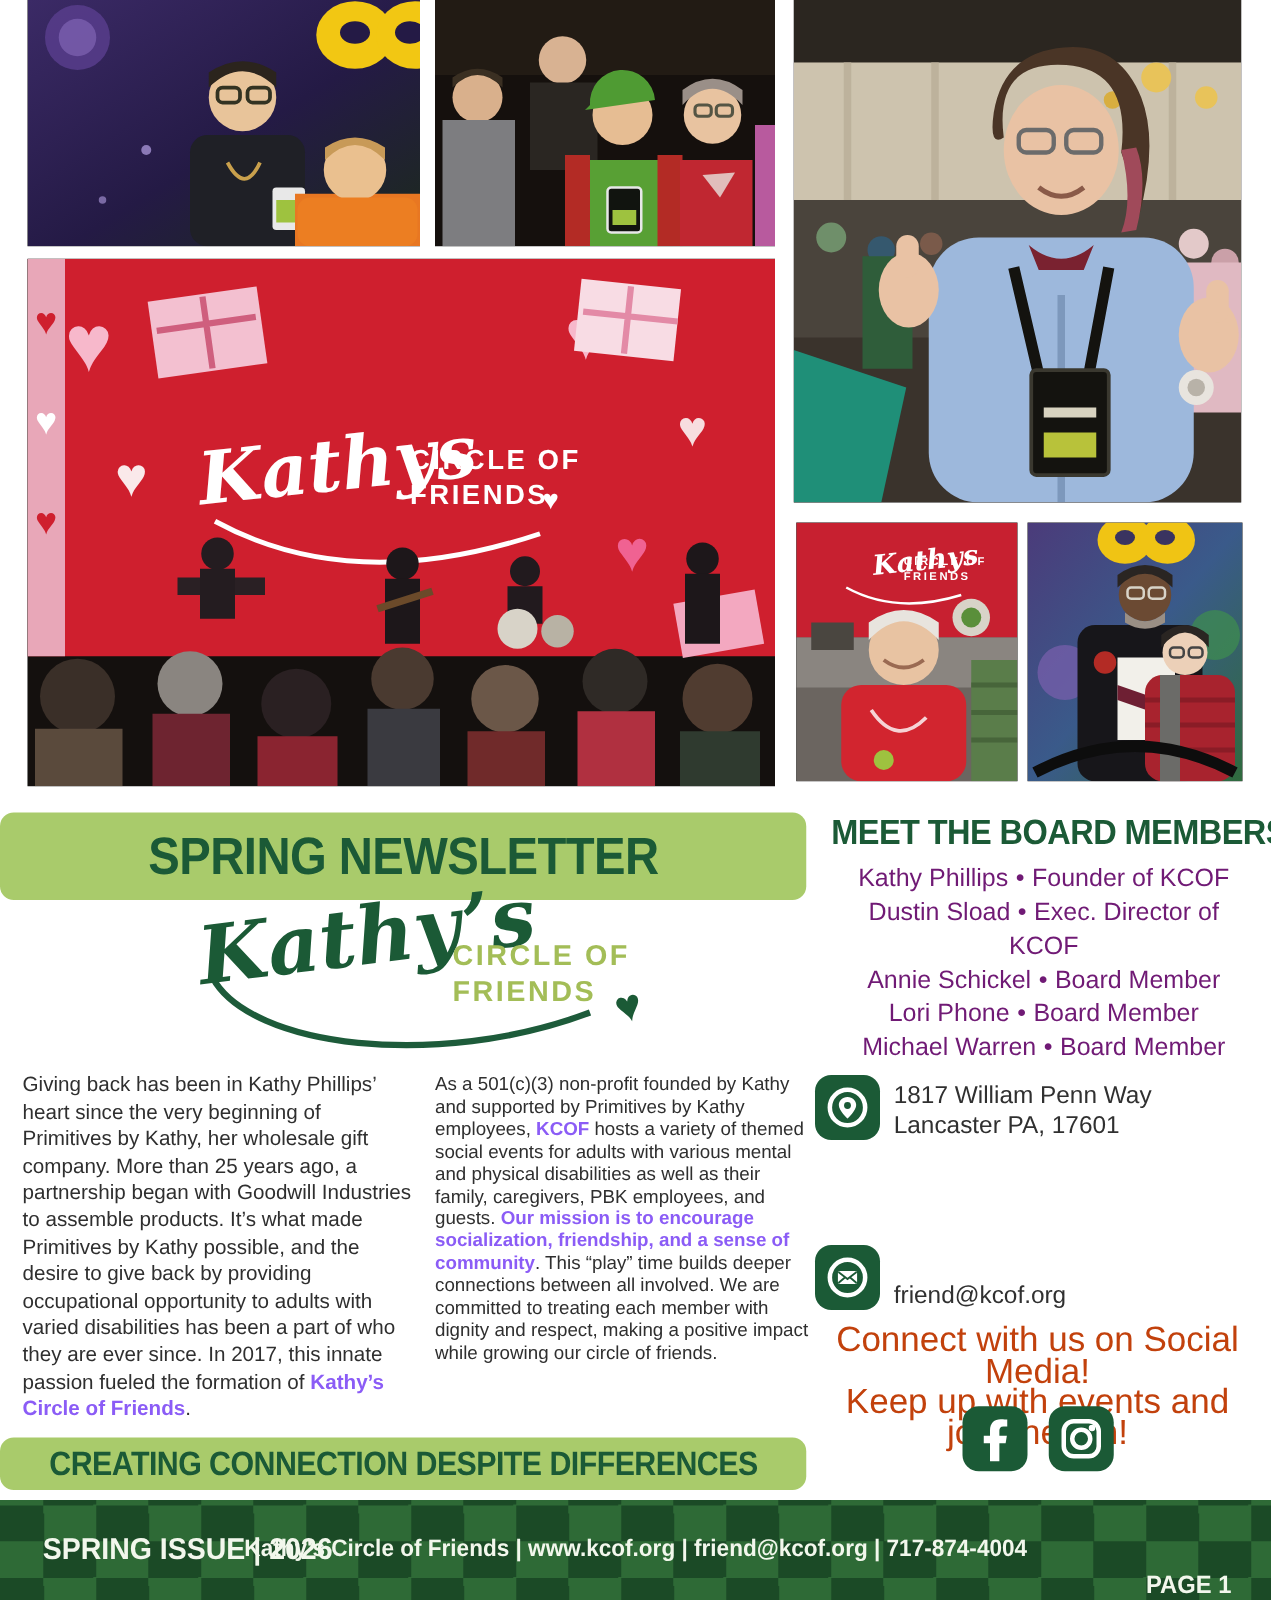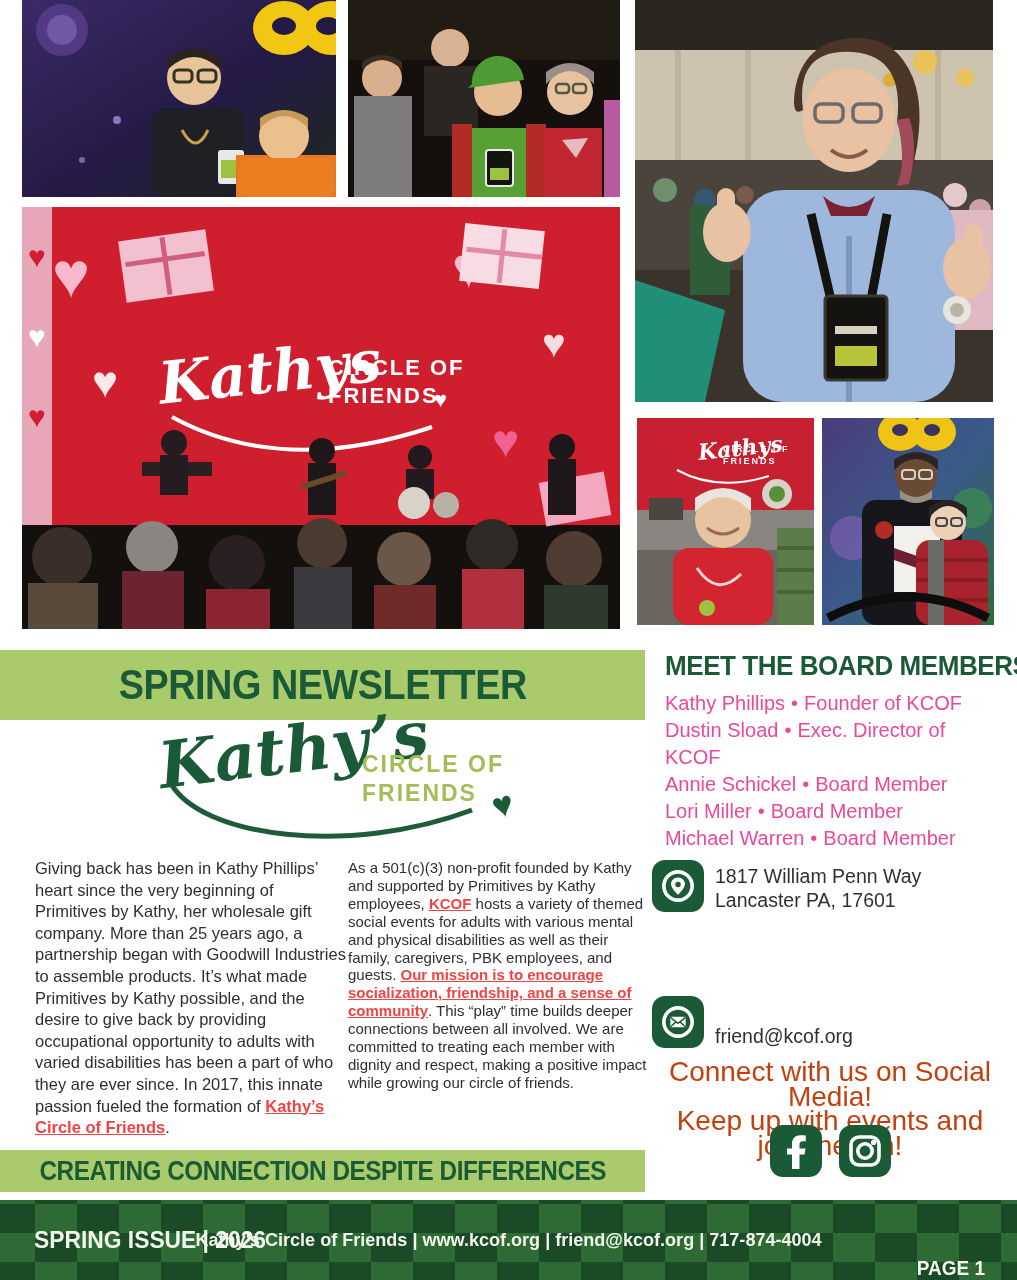--- a/index.html
+++ b/index.html
@@ -17,44 +17,44 @@
   .photo{position:absolute;overflow:hidden;background:#222;}
   .photo svg{display:block;width:100%;height:100%;}
 
   #photo1{left:22px;top:0;width:314px;height:197px;}
   #photo2{left:348px;top:0;width:272px;height:197px;}
   #photo3{left:635px;top:0;width:358px;height:402px;}
   #photo4{left:22px;top:207px;width:598px;height:422px;}
   #photo5{left:637px;top:418px;width:177px;height:207px;}
   #photo6{left:822px;top:418px;width:172px;height:207px;}
 
-  .banner{position:absolute;background:var(--green-light);display:flex;align-items:center;justify-content:center;}
+  .banner{position:absolute;background:var(--green-light);display:flex;align-items:center;justify-content:center;border-radius:11px;}
   .condensed{display:inline-block;transform:scaleX(0.9);transform-origin:center;letter-spacing:-0.5px;font-weight:bold;color:var(--green-dark);white-space:nowrap;}
   #spring-banner{left:0;top:650px;width:645px;height:70px;}
   #spring-banner .condensed{font-size:42px;}
   #creating-banner{left:0;top:1150px;width:645px;height:42px;}
   #creating-banner .condensed{font-size:27px;}
 
   
   #logo{position:absolute;left:140px;top:718px;width:390px;height:140px;}
   #logo .script{position:absolute;left:18px;top:-6px;font-family:"DejaVu Serif",serif;font-style:italic;font-weight:bold;font-size:64px;color:var(--green-dark);transform:rotate(-7deg);}
   #logo .circleof{position:absolute;left:222px;top:32px;font-weight:bold;font-size:23px;letter-spacing:2px;color:var(--green-olive);line-height:29px;white-space:nowrap;}
   #logo .heart{position:absolute;left:352px;top:66px;font-size:36px;color:var(--green-dark);transform:rotate(-14deg);}
   #logo svg{position:absolute;left:0;top:58px;width:390px;height:82px;overflow:visible;}
 
   
   .col{position:absolute;color:var(--ink);}
-  #col1{left:35px;top:858px;width:314px;font-size:16.5px;line-height:21.6px;}
+  #col1{left:18px;top:858px;width:314px;font-size:16.5px;line-height:21.6px;}
   #col2{left:348px;top:859px;width:302px;font-size:15px;line-height:17.9px;}
-  .rich-bold{font-weight:bold;color:#ef4444;text-decoration:underline;}
+  .rich-bold{font-weight:bold;color:#8b5cf6;}
 
   
   #board-title{position:absolute;left:665px;top:650px;width:340px;}
   #board-title .condensed{font-size:28px;transform-origin:left center;transform:scaleX(0.93);}
-  #board-list{position:absolute;left:665px;top:690px;width:340px;font-size:20px;line-height:27px;color:#ec4899;}
+  #board-list{position:absolute;left:665px;top:690px;width:340px;font-size:20px;line-height:27px;color:#701a75;text-align:center;}
   #board-list .sep{padding:0 6px;}
 
   .contact-row{position:absolute;left:652px;display:flex;align-items:flex-end;}
   .badge-icon{width:52px;height:52px;border-radius:13px;background:var(--green-dark);flex:0 0 auto;display:flex;align-items:center;justify-content:center;}
   .contact-text{margin-left:11px;font-size:19.5px;color:#303030;line-height:24px;}
   #contact-address{top:860px;}
   #contact-phone{top:930px;}
   #contact-email{top:996px;}
 
   #social-text{position:absolute;left:660px;top:1060px;width:340px;text-align:center;font-size:28px;line-height:24.5px;color:#c2410c;}
@@ -341,21 +341,21 @@
   </div>
 
   <div id="board-title">
     <span class="condensed">MEET THE BOARD MEMBERS</span>
   </div>
 
   <div id="board-list">
     <div><span>Kathy Phillips</span><span class="sep">•</span><span>Founder of KCOF</span></div>
     <div><span>Dustin Sload</span><span class="sep">•</span><span>Exec. Director of KCOF</span></div>
     <div><span>Annie Schickel</span><span class="sep">•</span><span>Board Member</span></div>
-    <div><span>Lori Miller</span><span class="sep">•</span><span>Board Member</span></div>
+    <div><span>Lori Phone</span><span class="sep">•</span><span>Board Member</span></div>
     <div><span>Michael Warren</span><span class="sep">•</span><span>Board Member</span></div>
   </div>
 
   <div class="contact-row" id="contact-address">
     <div class="badge-icon">
       <svg width="42" height="42" viewBox="0 0 52 52">
         <circle cx="26" cy="26" r="17.5" fill="none" stroke="#ffffff" stroke-width="4.5"></circle>
         <path d="M26 15.5 c-5.2 0 -8.6 3.7 -8.6 8.1 c0 5.6 8.6 13.4 8.6 13.4 c0 0 8.6 -7.8 8.6 -13.4 c0 -4.4 -3.4 -8.1 -8.6 -8.1 z" fill="#ffffff"></path>
         <circle cx="26" cy="24" r="3.4" fill="#1b5a36"></circle>
       </svg>

